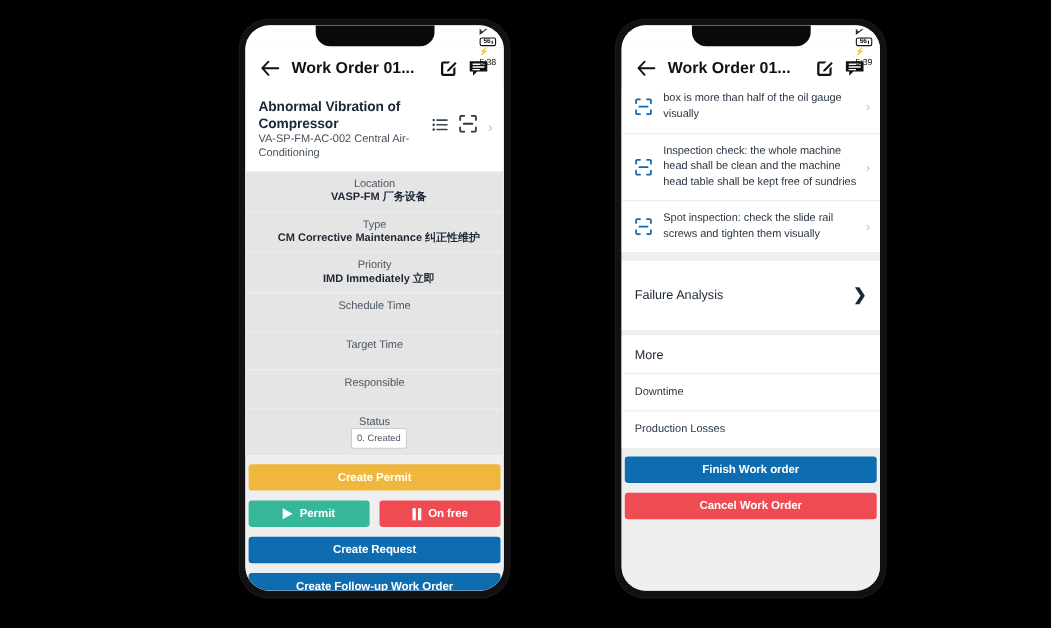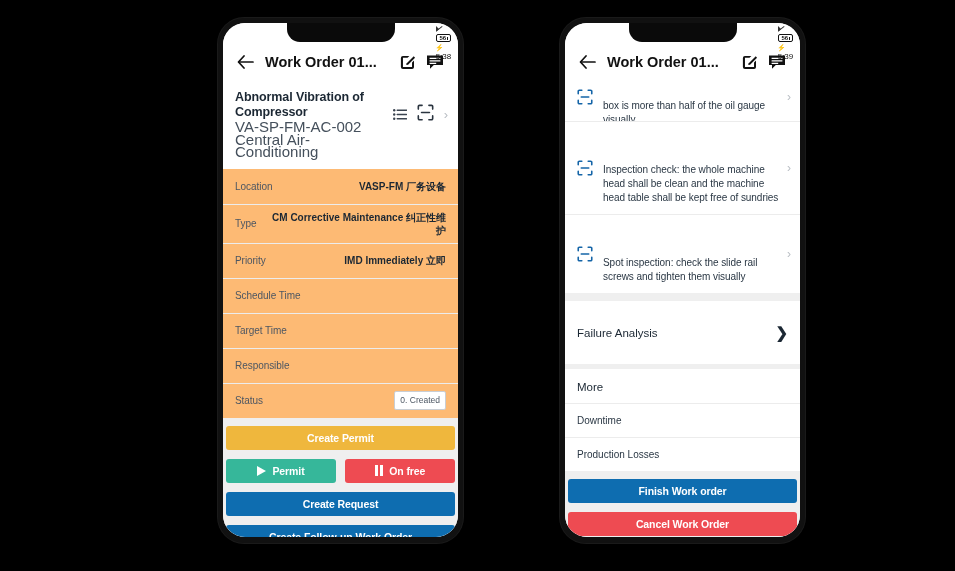--- a/index.html
+++ b/index.html
@@ -121,32 +121,33 @@
     display: flex; align-items: flex-start;
     padding: 9px 10px 10px 12px;
     background: #fff;
   }
   .titlecard .tc-text { flex: 1 1 auto; min-width: 0; padding-right: 6px; }
   .tc-name {
     font-size: 12.5px; font-weight: 700; color: #1b2733;
     line-height: 15px; letter-spacing: -0.1px;
   }
   .tc-sub {
-    font-size: 15px; color: #45505c; line-height: 12.5px; margin-top: 1px;
+    font-size: 10px; color: #45505c; line-height: 12.5px; margin-top: 1px;
   }
   .tc-icons { display: flex; align-items: center; gap: 10px; padding-top: 14px; }
   .tc-icons .chev { color: #b9bec4; font-size: 13px; line-height: 1; }
 
   
   .row {
     display: flex; align-items: center;
     min-height: 35px;
     padding: 6px 12px;
     border-top: 1px solid #ececec;
-    background: #fdba74;
+    background: #e5e5e5;
+    flex-direction: column;
   }
   .row:first-child { border-top: none; }
   .row .k {
     font-size: 10px; color: #4c5662; flex: 0 0 auto;
     letter-spacing: -0.05px;
   }
   .row .v {
     flex: 1 1 auto; text-align: right;
     font-size: 10px; color: #1b2733; font-weight: 600;
     padding-left: 8px; line-height: 13px;
@@ -182,21 +183,20 @@
     display: flex; align-items: center;
     padding: 9px 9px 9px 10px;
     border-top: 1px solid #ececec;
     background: #fff;
   }
   .chk.first { border-top: none; }
   .chk .scan { flex: 0 0 auto; width: 19px; margin-right: 9px; display: flex; align-items: center; justify-content: center; }
   .chk .txt {
     flex: 1 1 auto; font-size: 10px; color: #2a3744; line-height: 14px;
     letter-spacing: -0.05px;
-    margin-top: 32px;
   }
   .chk .chev { flex: 0 0 auto; color: #b9bec4; font-size: 12px; padding-left: 6px; }
 
   .section-row {
     display: flex; align-items: center; justify-content: space-between;
     padding: 24px 12px;
     background: #fff;
   }
   .section-row .lbl { font-size: 11.5px; color: #1b2733; }
   .section-row .chev-b { font-size: 15px; font-weight: 700; color: #1b2733; line-height: 1; }

